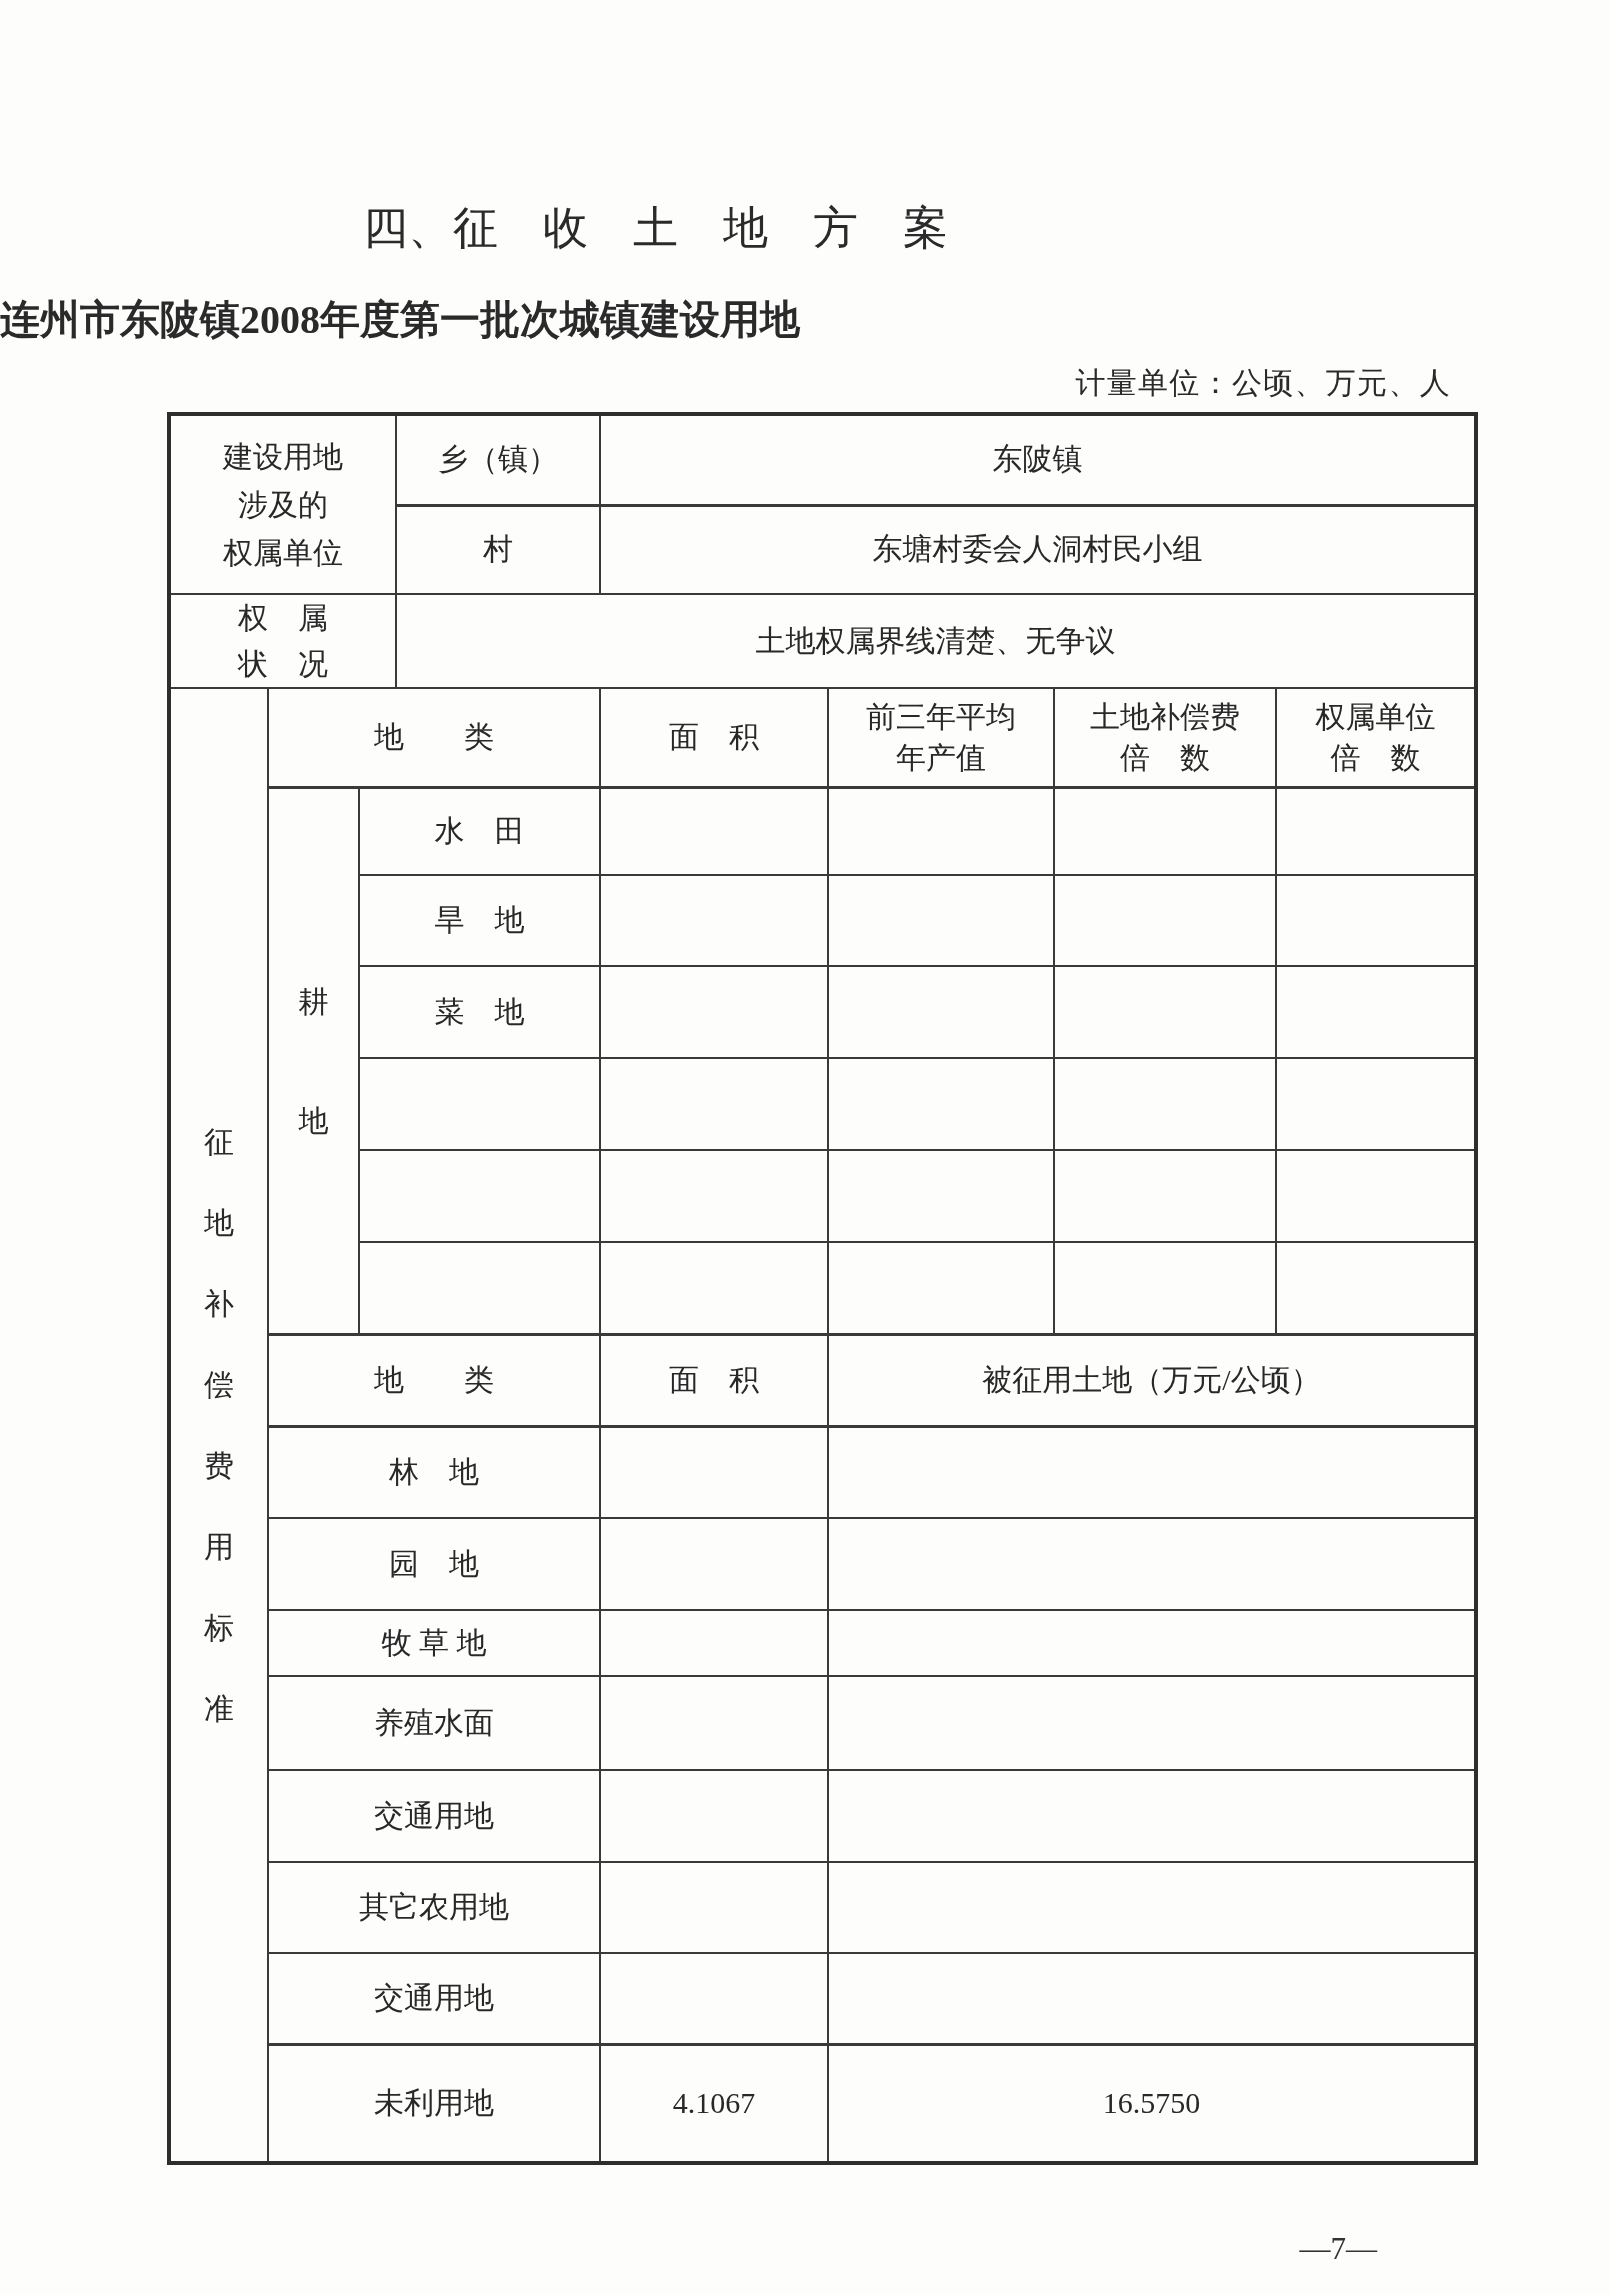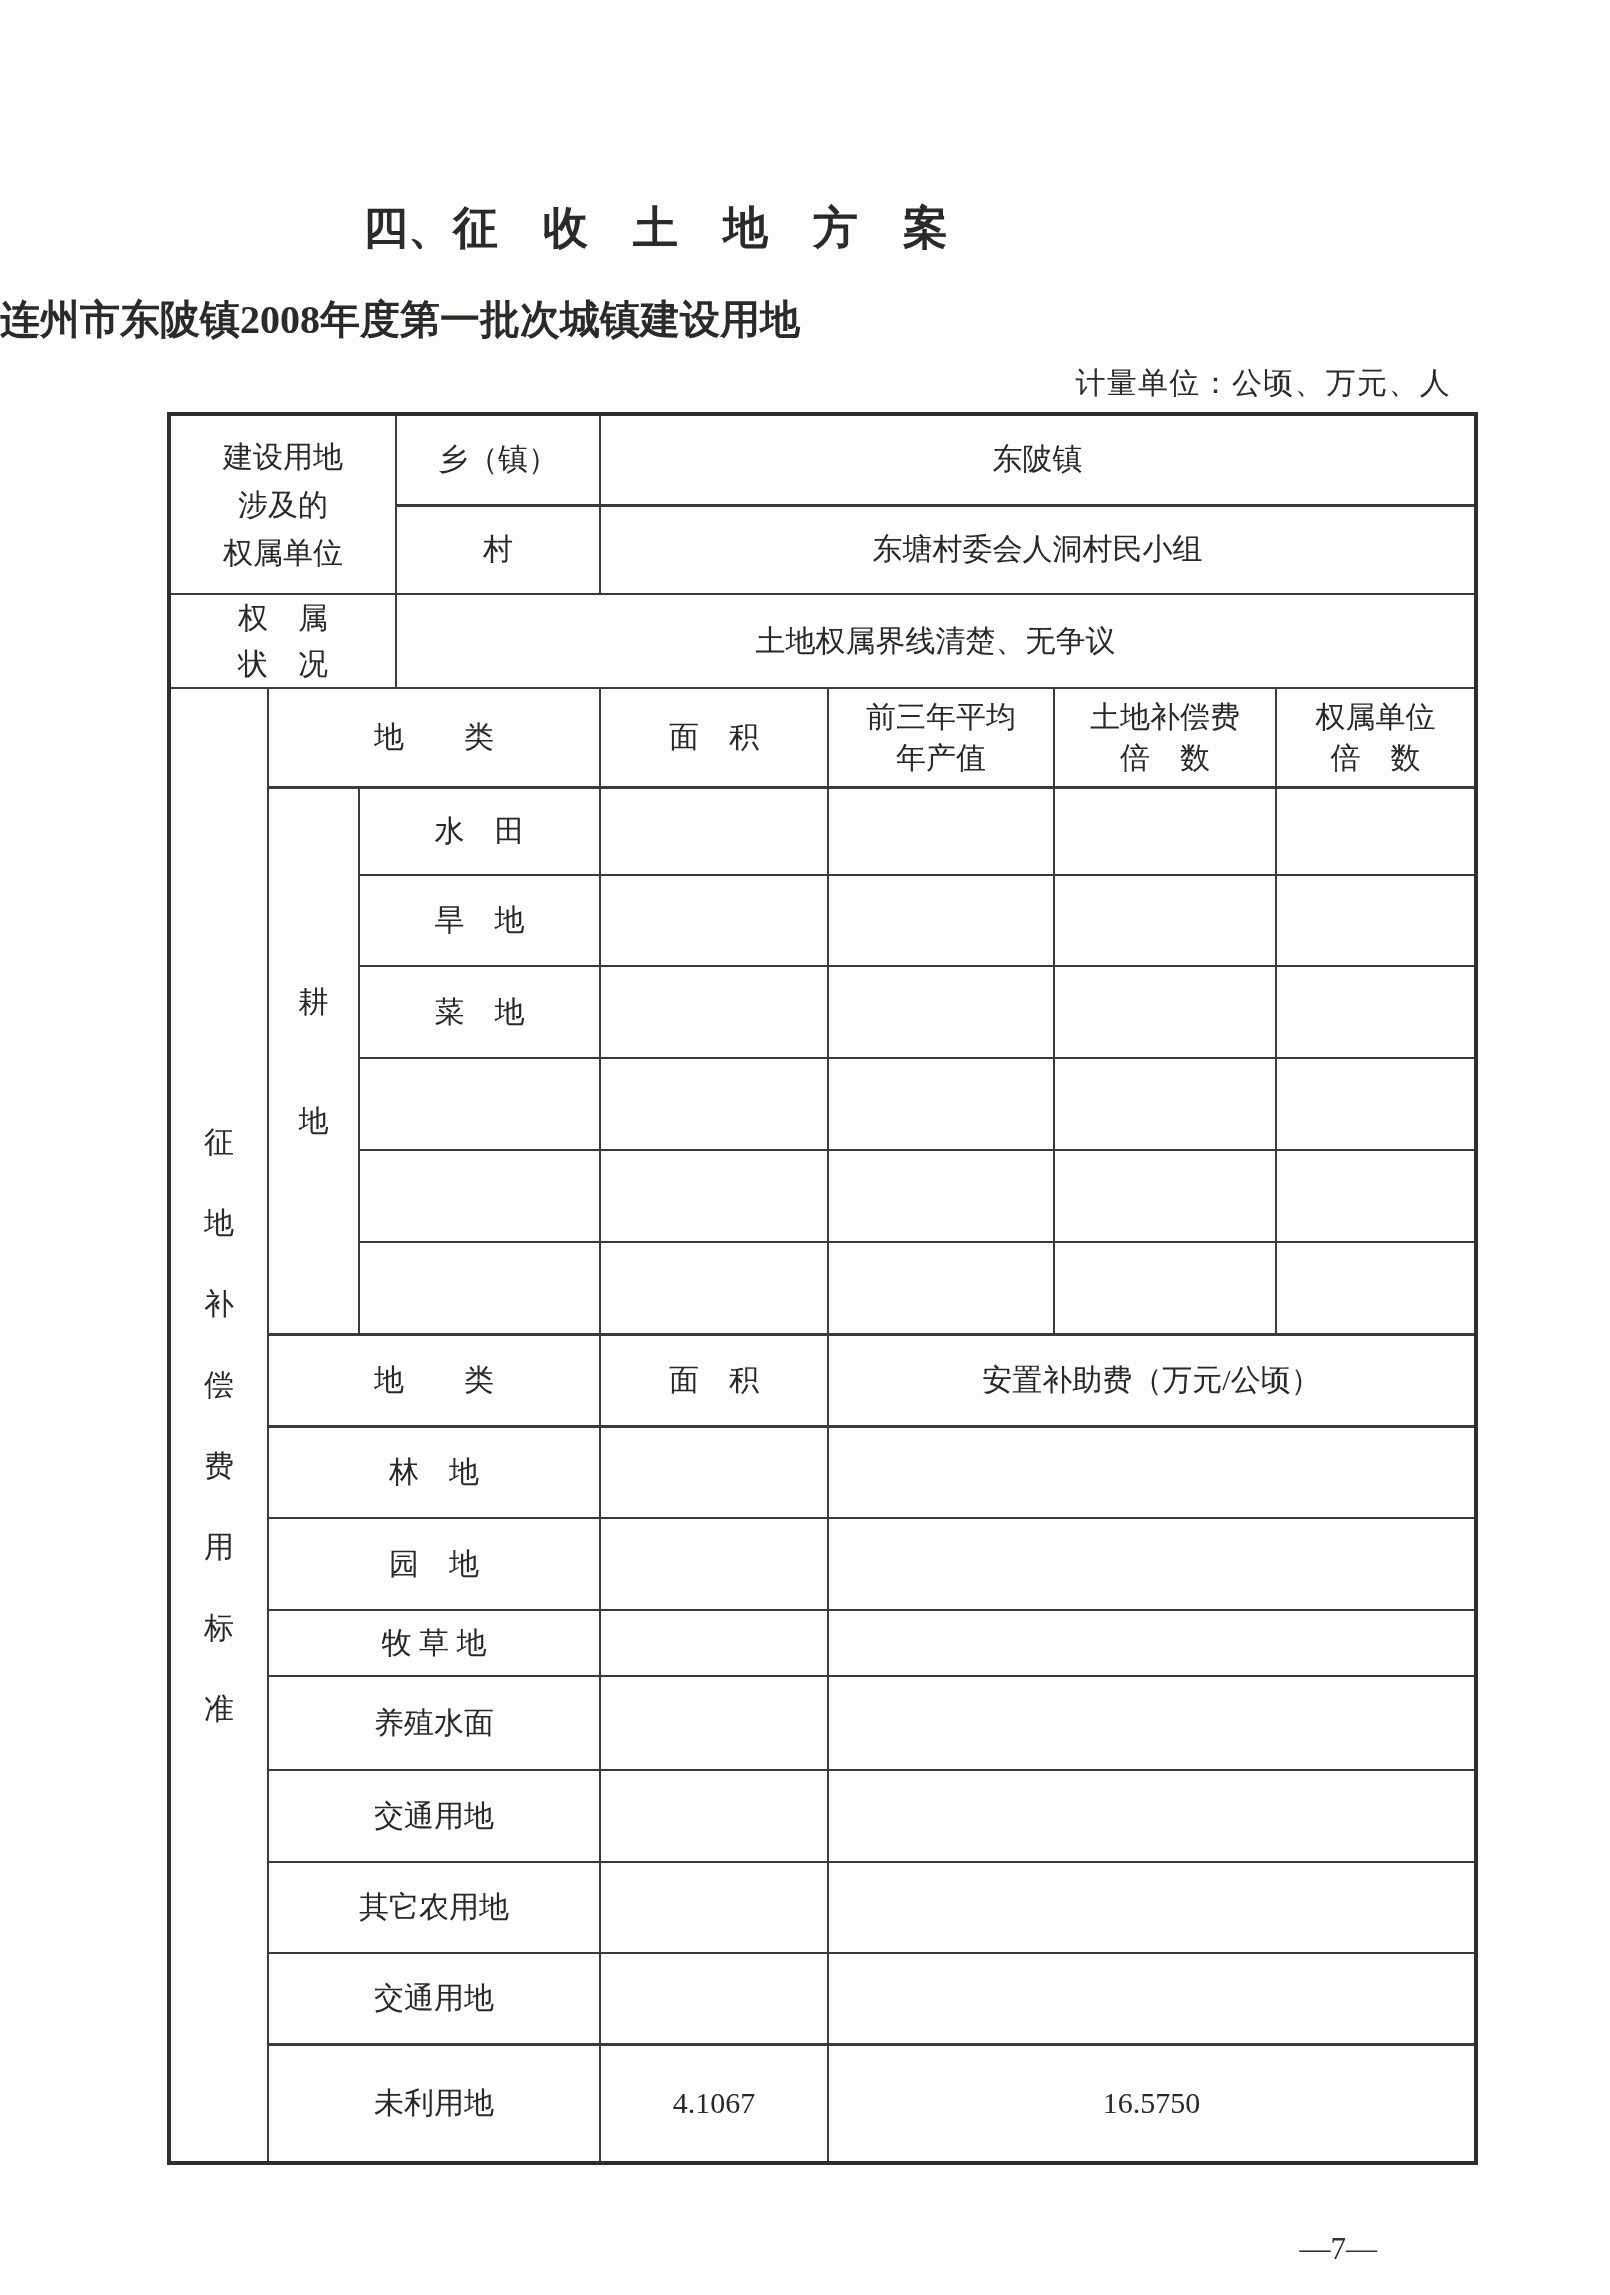--- a/index.html
+++ b/index.html
@@ -17,21 +17,21 @@
     left: 0; top: 0;
     width: 1610px; height: 2295px;
     overflow: hidden;
   }
   .doc-title {
     position: absolute;
     left: 0; top: 198px;
     width: 1311px;
     text-align: center;
     font-size: 45px;
-    font-weight: bold;
+    font-weight: normal;
     color: #2a2a2a;
   }
   .doc-subtitle {
     position: absolute;
     left: 0; top: 292px;
     width: 1610px;
     text-align: left;
     font-size: 40px;
     font-weight: bold;
     color: #2a2a2a;
@@ -185,21 +185,21 @@
         <td colspan="2"></td>
         <td></td>
         <td></td>
         <td></td>
         <td></td>
       </tr>
 
       <tr style="height:92px" class="bt5">
         <td colspan="3">地　　类</td>
         <td>面　积</td>
-        <td colspan="3">安置补助费（万元/公顷）</td>
+        <td colspan="3">被征用土地（万元/公顷）</td>
       </tr>
 
       <tr style="height:92px" class="bt5">
         <td colspan="3">林　地</td>
         <td></td>
         <td colspan="3"></td>
       </tr>
       <tr style="height:92px" class="bt4">
         <td colspan="3">园　地</td>
         <td></td>

